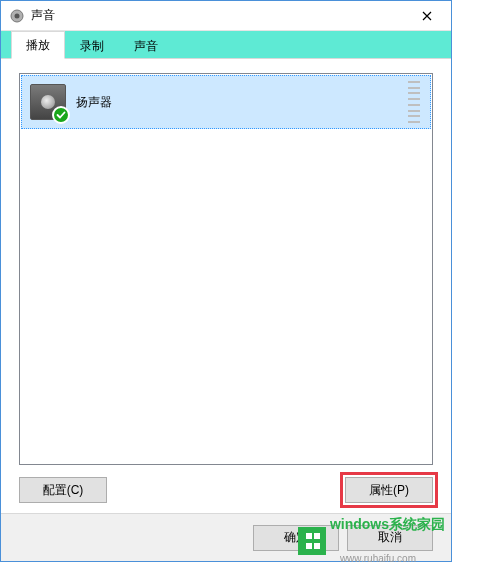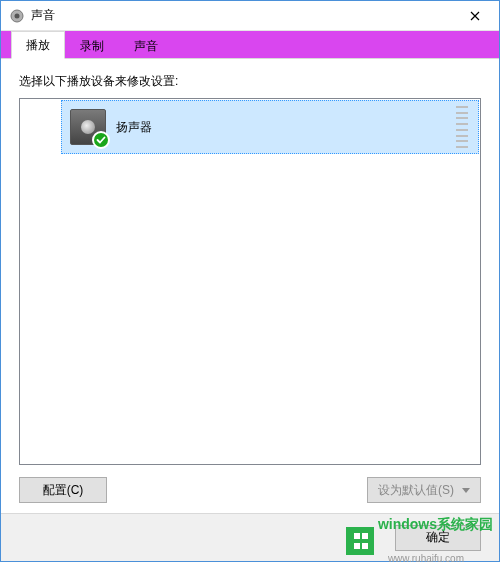--- a/index.html
+++ b/index.html
@@ -1,34 +1,34 @@
 <!DOCTYPE html>
 <html><head>
 <meta charset="utf-8">
 <style>
   * { box-sizing: border-box; margin: 0; padding: 0; font-family: "Microsoft YaHei", "Segoe UI", Tahoma, sans-serif; font-size: 12px; }
   html, body { width: 500px; height: 562px; overflow: hidden; background: #fff; }
 
-  .window { width: 500px; height: 562px; border: 1px solid #4a90d9; background: #fff; display: flex; flex-direction: column; position: relative; }
+  .window { width: 452px; height: 562px; border: 1px solid #4a90d9; background: #fff; display: flex; flex-direction: column; position: relative; }
 
   .titlebar { height: 30px; display: flex; align-items: center; padding: 0 2px 0 8px; border-bottom: 1px solid #e5e5e5; }
   .titlebar-icon { width: 16px; height: 16px; margin-right: 6px; display: flex; align-items: center; justify-content: center; }
   .titlebar-icon svg { width: 16px; height: 16px; }
   .title-text { flex: 1; color: #000; }
   .winbtn { width: 45px; height: 29px; display: flex; align-items: center; justify-content: center; color: #000; }
   .winbtn svg { width: 10px; height: 10px; }
 
-  .tabs { display: flex; align-items: flex-end; height: 28px; padding-left: 10px; border-bottom: 1px solid #d9d9d9; background: #d946ef; }
+  .tabs { display: flex; align-items: flex-end; height: 28px; padding-left: 10px; border-bottom: 1px solid #d9d9d9; background: #5eead4; }
   .tab { padding: 5px 14px 4px; border: 1px solid transparent; border-bottom: none; color: #000; cursor: pointer; position: relative; top: 1px; }
   .tab.active { background: #fff; border: 1px solid #d9d9d9; border-bottom: 1px solid #fff; }
 
   .content { flex: 1; padding: 14px 18px 10px 18px; display: flex; flex-direction: column; }
   .instruction { color: #000; margin-bottom: 8px; }
 
-  .device-list { flex: 1; border: 1px solid #828790; background: #fff; overflow: hidden; padding-left: 40px; }
+  .device-list { flex: 1; border: 1px solid #828790; background: #fff; overflow: hidden; }
   .device-item { display: flex; align-items: center; padding: 6px 10px 6px 8px; background: #cde8ff; border: 1px dotted #3399ff; margin: 1px; height: 54px; }
   .device-icon-wrap { width: 36px; height: 36px; position: relative; margin-right: 10px; }
   .device-icon { width: 36px; height: 36px; background: linear-gradient(#7a7a7a, #444); border: 1px solid #555; border-radius: 2px; position: relative; display:flex; align-items:center; justify-content:center;}
   .device-icon::after { content:""; width:14px; height:14px; background: radial-gradient(circle at 40% 40%, #eee, #888); border-radius:50%; }
   .device-check { position: absolute; bottom: -4px; right: -4px; width: 18px; height: 18px; background: #1aa61a; border: 2px solid #fff; border-radius: 50%; display:flex; align-items:center; justify-content:center;}
   .device-check svg { width:10px; height:10px; }
   .device-texts { flex: 1; display: flex; flex-direction: column; line-height: 16px; }
   .device-name { color: #000; }
   .device-sub { color: #6d6d6d; }
   .level-meter { width: 12px; height: 42px; display: flex; flex-direction: column; justify-content: space-between; }
@@ -73,21 +73,20 @@
     </div>
   </div>
 
   <div class="tabs">
     <div class="tab active"><span>播放</span></div>
     <div class="tab"><span>录制</span></div>
     <div class="tab"><span>声音</span></div>
   </div>
 
   <div class="content">
-    <div class="instruction">选择以下播放设备来修改设置:</div>
 
     <div class="device-list">
       <div class="device-item">
         <div class="device-icon-wrap">
           <div class="device-icon"></div>
           <div class="device-check">
             <svg viewBox="0 0 10 10">
                 <path d="M1.5 5 L4 7.5 L8.5 2.5" stroke="#fff" stroke-width="1.8" fill="none" stroke-linecap="round" stroke-linejoin="round"></path>
               </svg>
           </div>
@@ -106,29 +105,34 @@
             <div class="level-bar"></div>
         </div>
       </div>
     </div>
 
     <div class="button-row">
       <button class="btn">
           <span>配置(C)</span>
         </button>
       <div class="spacer"></div>
-      <button class="btn disabled dropdown">
-          <span>设为默认值(S)</span>
-        </button>
+      <div class="btn-highlight">
+        <button class="btn">
+            <span>属性(P)</span>
+          </button>
+      </div>
     </div>
   </div>
 
   <div class="footer">
     <button class="btn">
         <span>确定</span>
+      </button>
+    <button class="btn">
+        <span>取消</span>
       </button>
   </div>
 
   <div class="watermark">
     <div class="wm-tile">
       <div class="wm-grid">
         <div class="sq"></div>
           <div class="sq"></div>
           <div class="sq"></div>
           <div class="sq"></div>

